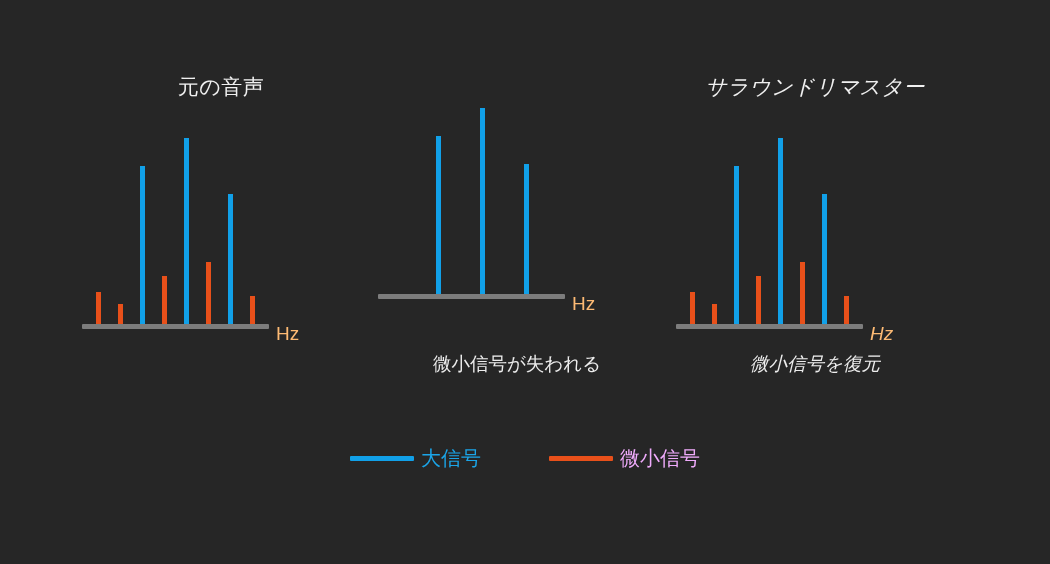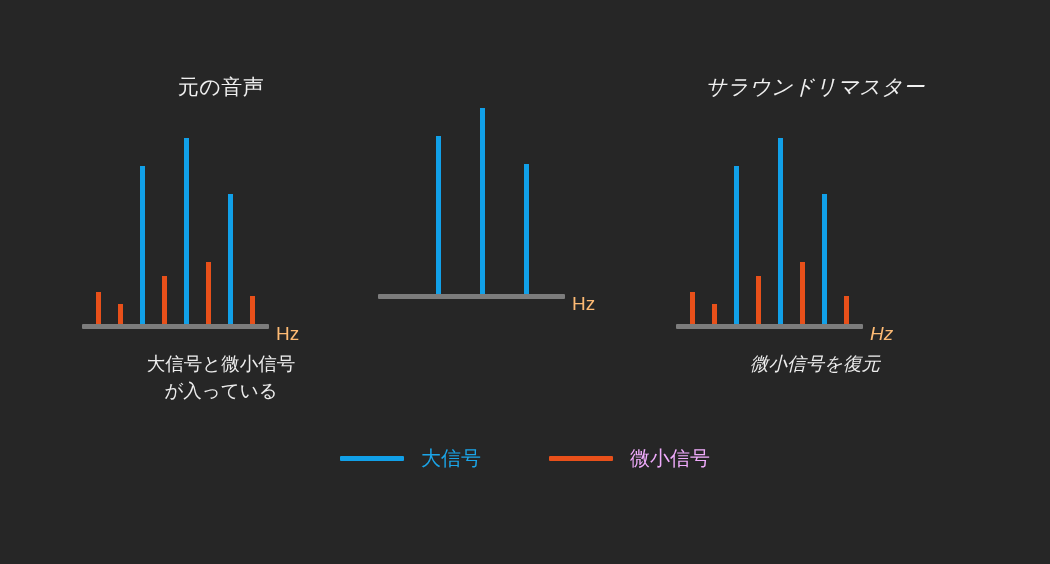--- a/index.html
+++ b/index.html
@@ -103,21 +103,21 @@
     top: 446px;
     width: 1050px;
     display: flex;
     justify-content: center;
     align-items: center;
     gap: 68px;
   }
   .legend-item {
     display: flex;
     align-items: center;
-    gap: 17px;
+    gap: 7px;
   }
   .legend-swatch {
     width: 64px;
     height: 5px;
     border-radius: 1px;
   }
   .legend-swatch.big   { background: #11a0e8; }
   .legend-swatch.small { background: #e8501a; }
   .legend-label {
     font-size: 20px;
@@ -143,34 +143,33 @@
             <div class="bar big" style="left: 64px; height: 158px; width: 5px;"></div>
             <div class="bar small" style="left: 86px; height: 48px; width: 5px;"></div>
             <div class="bar big" style="left: 108px; height: 186px; width: 5px;"></div>
             <div class="bar small" style="left: 130px; height: 62px; width: 5px;"></div>
             <div class="bar big" style="left: 152px; height: 130px; width: 5px;"></div>
             <div class="bar small" style="left: 174px; height: 28px; width: 5px;"></div>
           </div>
         <div class="axis" style="left: 6px; width: 187px;"></div>
         <div class="axis-unit" style="left: 200px;">Hz</div>
       </div>
-      <div class="caption">大信号と微小信号
-が入っている</div>
     </div>
 
     <div class="panel p2">
       <div class="plot">
         <div class="bars">
             <div class="bar big" style="left: 64px; height: 158px; width: 5px;"></div>
             <div class="bar big" style="left: 108px; height: 186px; width: 5px;"></div>
             <div class="bar big" style="left: 152px; height: 130px; width: 5px;"></div>
           </div>
         <div class="axis" style="left: 6px; width: 187px;"></div>
         <div class="axis-unit" style="left: 200px;">Hz</div>
       </div>
+      <div class="caption">微小信号が失われる</div>
     </div>
 
     <div class="panel p3">
       <div class="panel-title">サラウンドリマスター</div>
       <div class="plot">
         <div class="bars">
             <div class="bar small" style="left: 20px; height: 32px; width: 5px;"></div>
             <div class="bar small" style="left: 42px; height: 20px; width: 5px;"></div>
             <div class="bar big" style="left: 64px; height: 158px; width: 5px;"></div>
             <div class="bar small" style="left: 86px; height: 48px; width: 5px;"></div>

